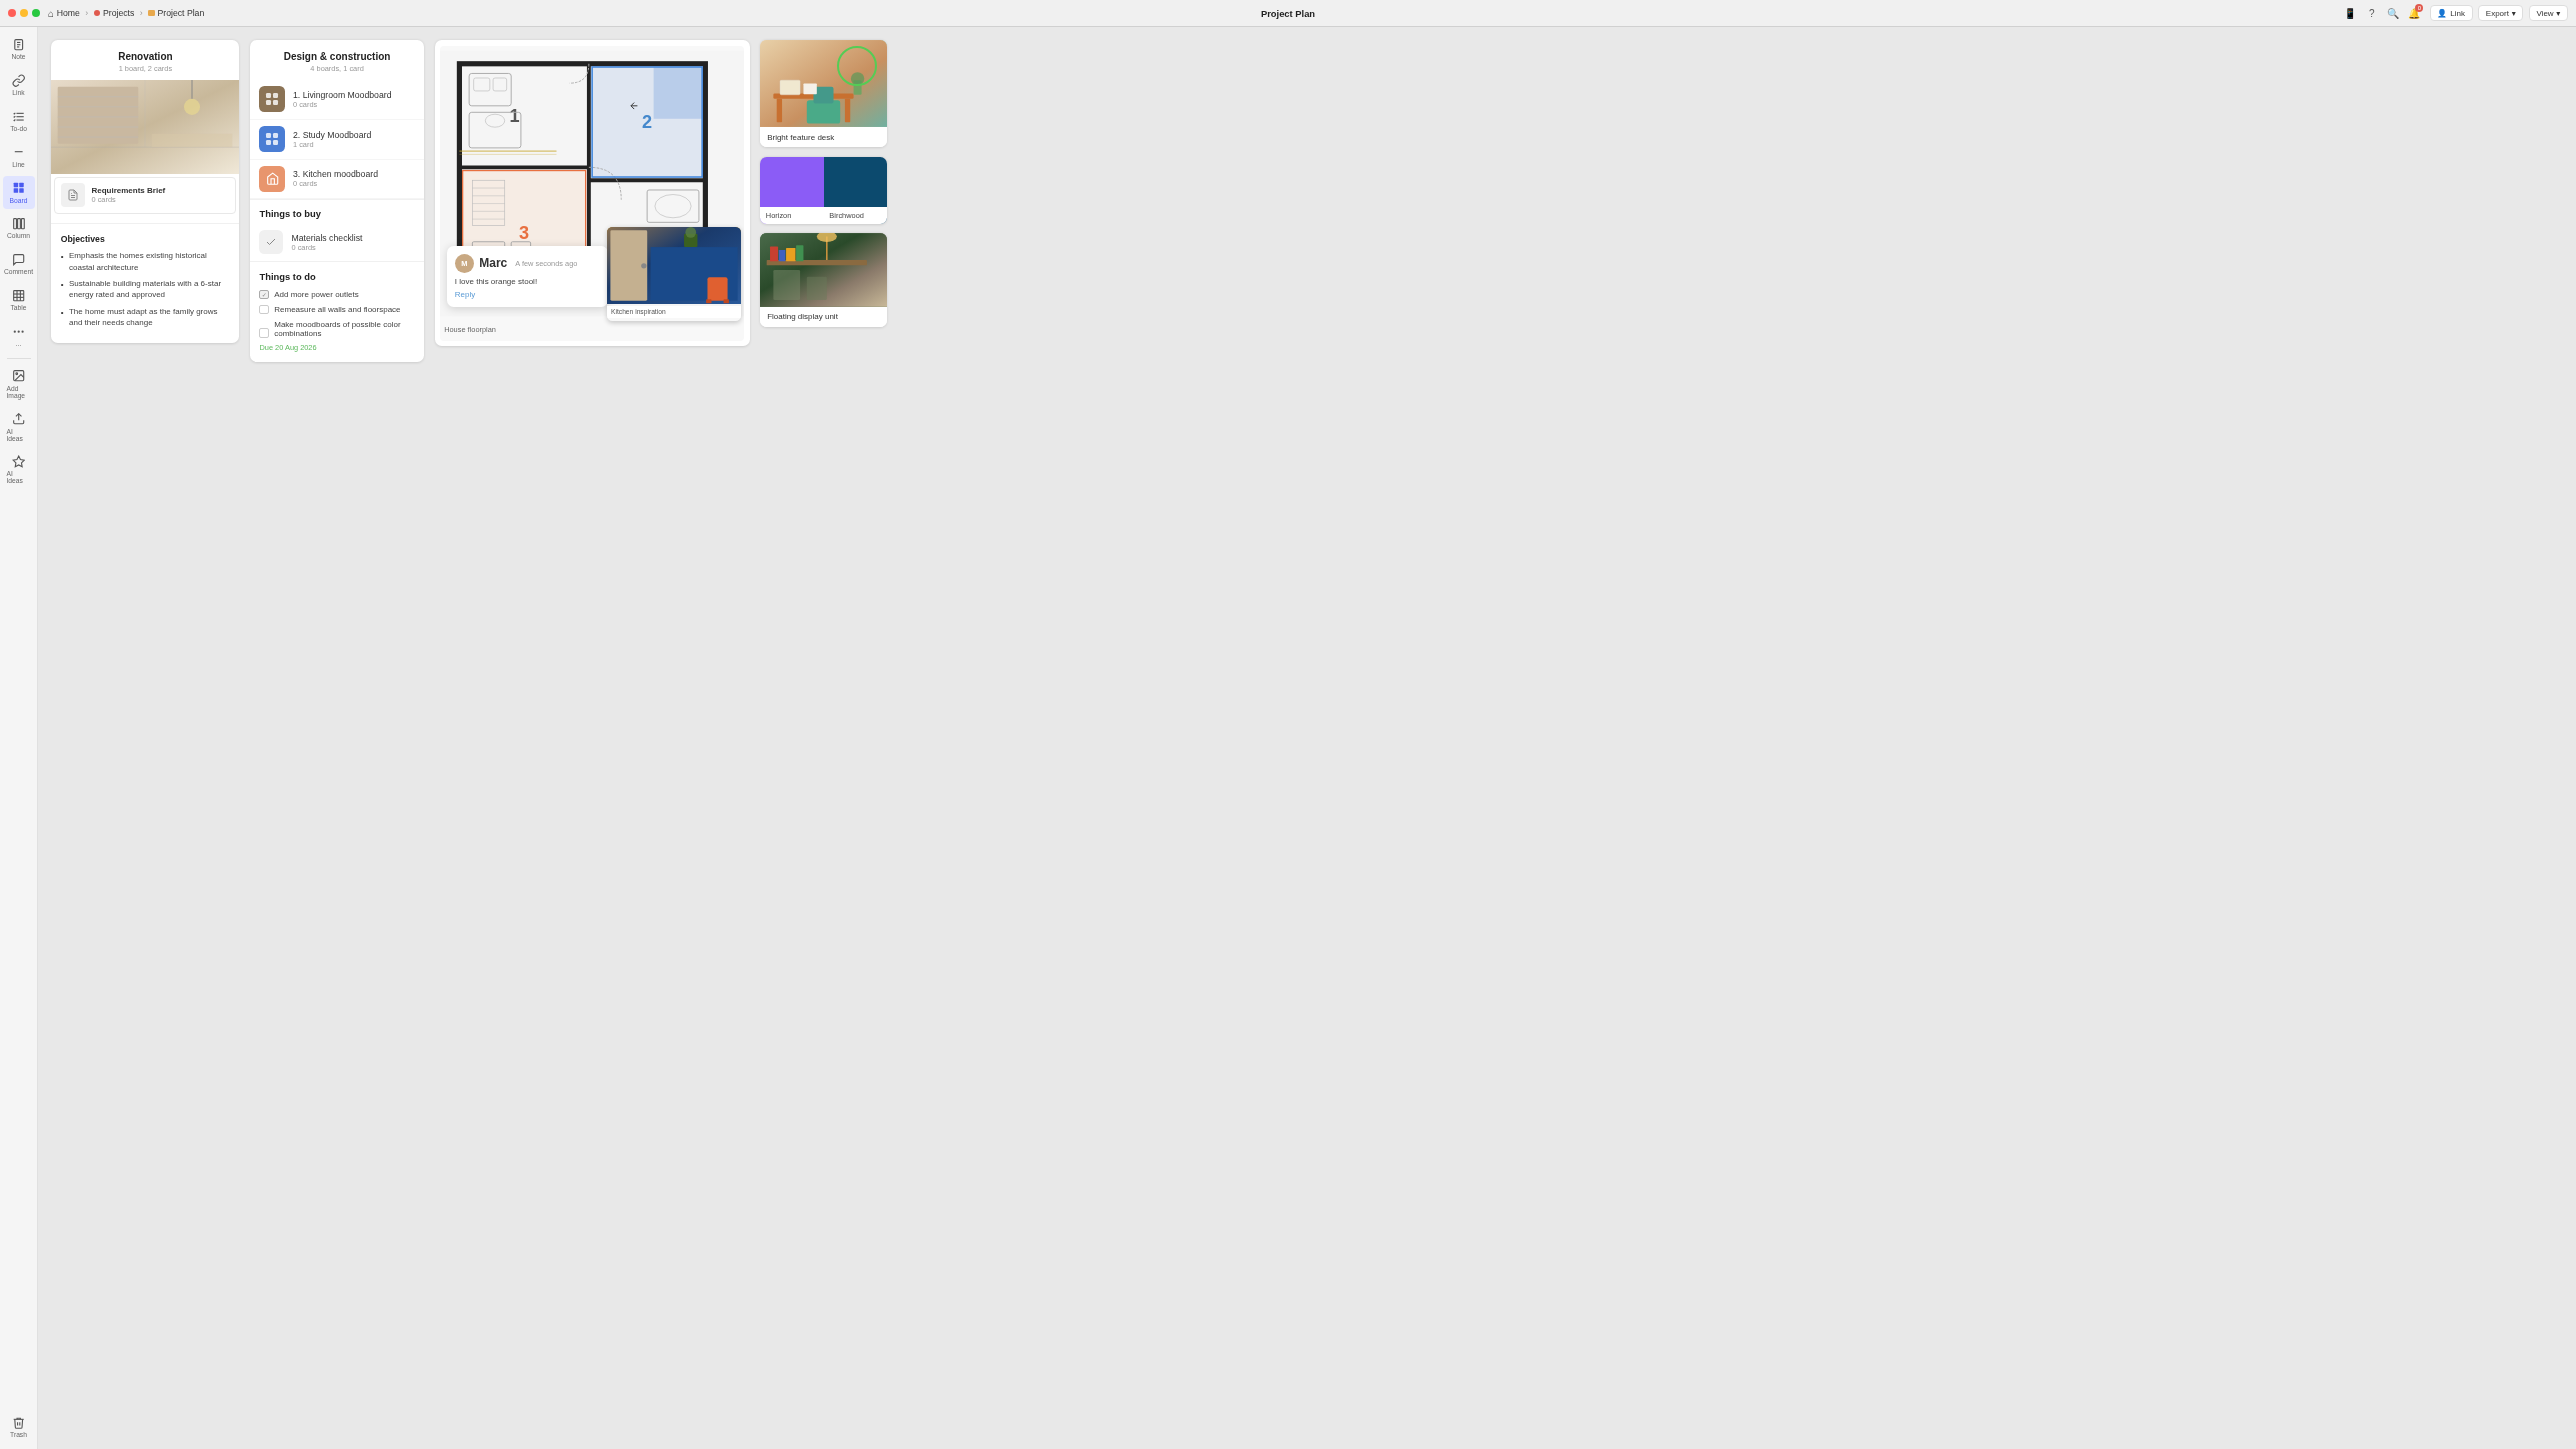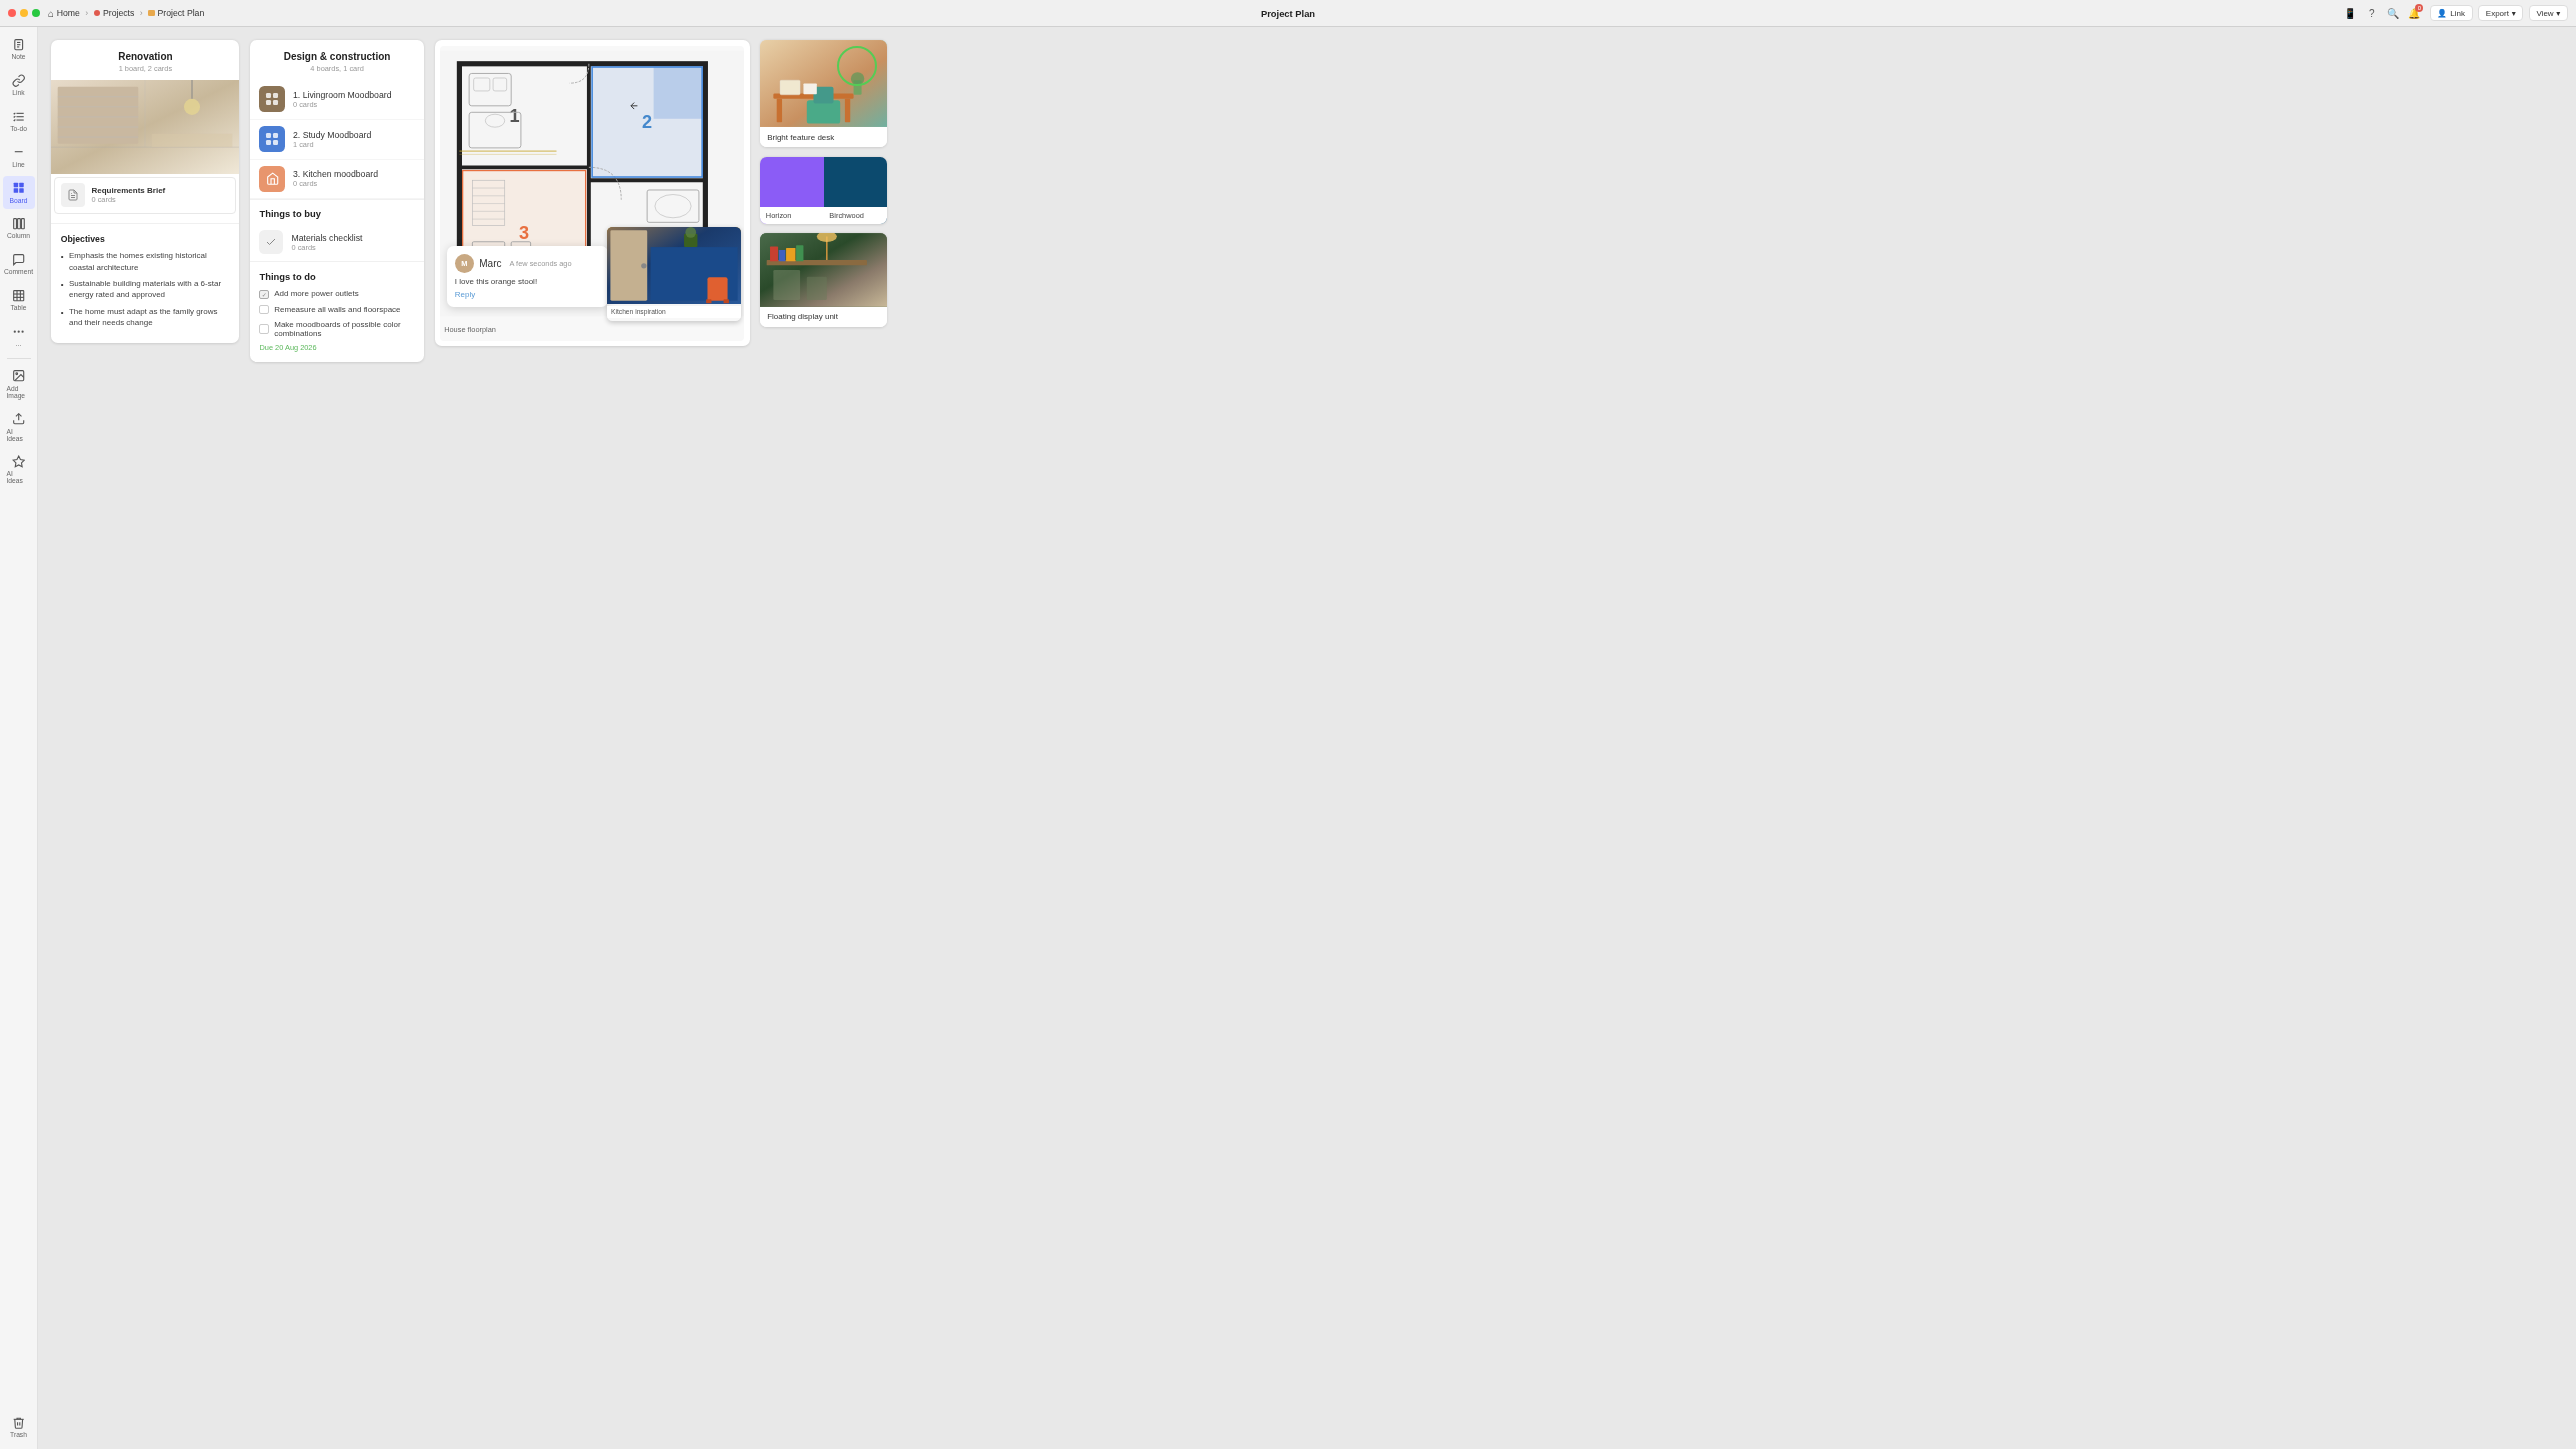--- a/index.html
+++ b/index.html
@@ -83,37 +83,37 @@
     .board-count { font-size: 7.4px; color: #999; }
 
     .section-header { padding: 8px 9.4px 4px; border-top: 0.7px solid #f0f0f0; }
     .section-title { font-size: 9.4px; font-weight: 600; color: #222; }
 
     .checklist-item { display: flex; align-items: center; gap: 8px; padding: 6.7px 9.4px; }
     .check-icon { width: 24px; height: 24px; background: #f0f0f0; border-radius: 5.4px; display: flex; align-items: center; justify-content: center; color: #888; }
 
     .todo-section { padding: 9.4px; border-top: 0.7px solid #f0f0f0; }
     .todo-title { font-size: 9.4px; font-weight: 600; color: #222; margin-bottom: 6.7px; }
-    .todo-item { display: flex; align-items: center; gap: 5.4px; margin-bottom: 5.4px; font-size: 8px; color: #444; }
+    .todo-item { display: flex; align-items: flex-end; gap: 5.4px; margin-bottom: 5.4px; font-size: 8px; color: #444; }
     .todo-checkbox { width: 9.4px; height: 9.4px; border: 1px solid #ccc; border-radius: 2px; flex-shrink: 0; margin-top: 0.7px; display: flex; align-items: center; justify-content: center; }
     .todo-checkbox.checked { border-color: #aaa; background: #f0f0f0; }
     .todo-checkbox.checked::after { content: '✓'; font-size: 6px; color: #888; }
     .due-date { color: #5cb85c; font-size: 7.4px; margin-top: 4px; }
 
     
     .floorplan-card { padding: 5.4px; }
     .floorplan-inner { background: #f8f8f8; border-radius: 4px; position: relative; height: 295px; overflow: hidden; }
     .floorplan-svg { width: 100%; height: 275px; }
     .floorplan-label { font-size: 7.4px; color: #666; padding: 2.7px 4px; }
 
     
     .comment-bubble { position: absolute; bottom: 67px; left: 13.4px; background: white; border-radius: 6.7px; box-shadow: 0 1.3px 8px rgba(0,0,0,0.15); padding: 8px; width: 161px; }
     .comment-header { display: flex; align-items: center; gap: 5.4px; margin-bottom: 4px; }
     .avatar { width: 19px; height: 19px; border-radius: 50%; background: #c8a882; display: flex; align-items: center; justify-content: center; font-size: 7.4px; color: white; font-weight: 600; }
-    .comment-author { font-size: 10px; font-weight: 400; color: #333; }
+    .comment-author { font-size: 12px; font-weight: 700; color: #333; }
     .comment-time { font-size: 7.4px; color: #999; margin-left: 2.7px; }
     .comment-text { font-size: 8px; color: #444; margin-bottom: 4px; }
     .comment-reply { font-size: 8px; color: #5b9bd5; cursor: pointer; }
 
     
     .right-panel { display: flex; flex-direction: column; gap: 9.4px; }
 
     .feature-card { border-radius: 6.7px; overflow: hidden; box-shadow: 0 0.7px 2.7px rgba(0,0,0,0.12); }
     .feature-img { height: 81px; position: relative; }
     .feature-img-desk { background: linear-gradient(135deg, #e8d4b8 0%, #c8a878 30%, #4aaa88 60%, #88ccbb 100%); }

